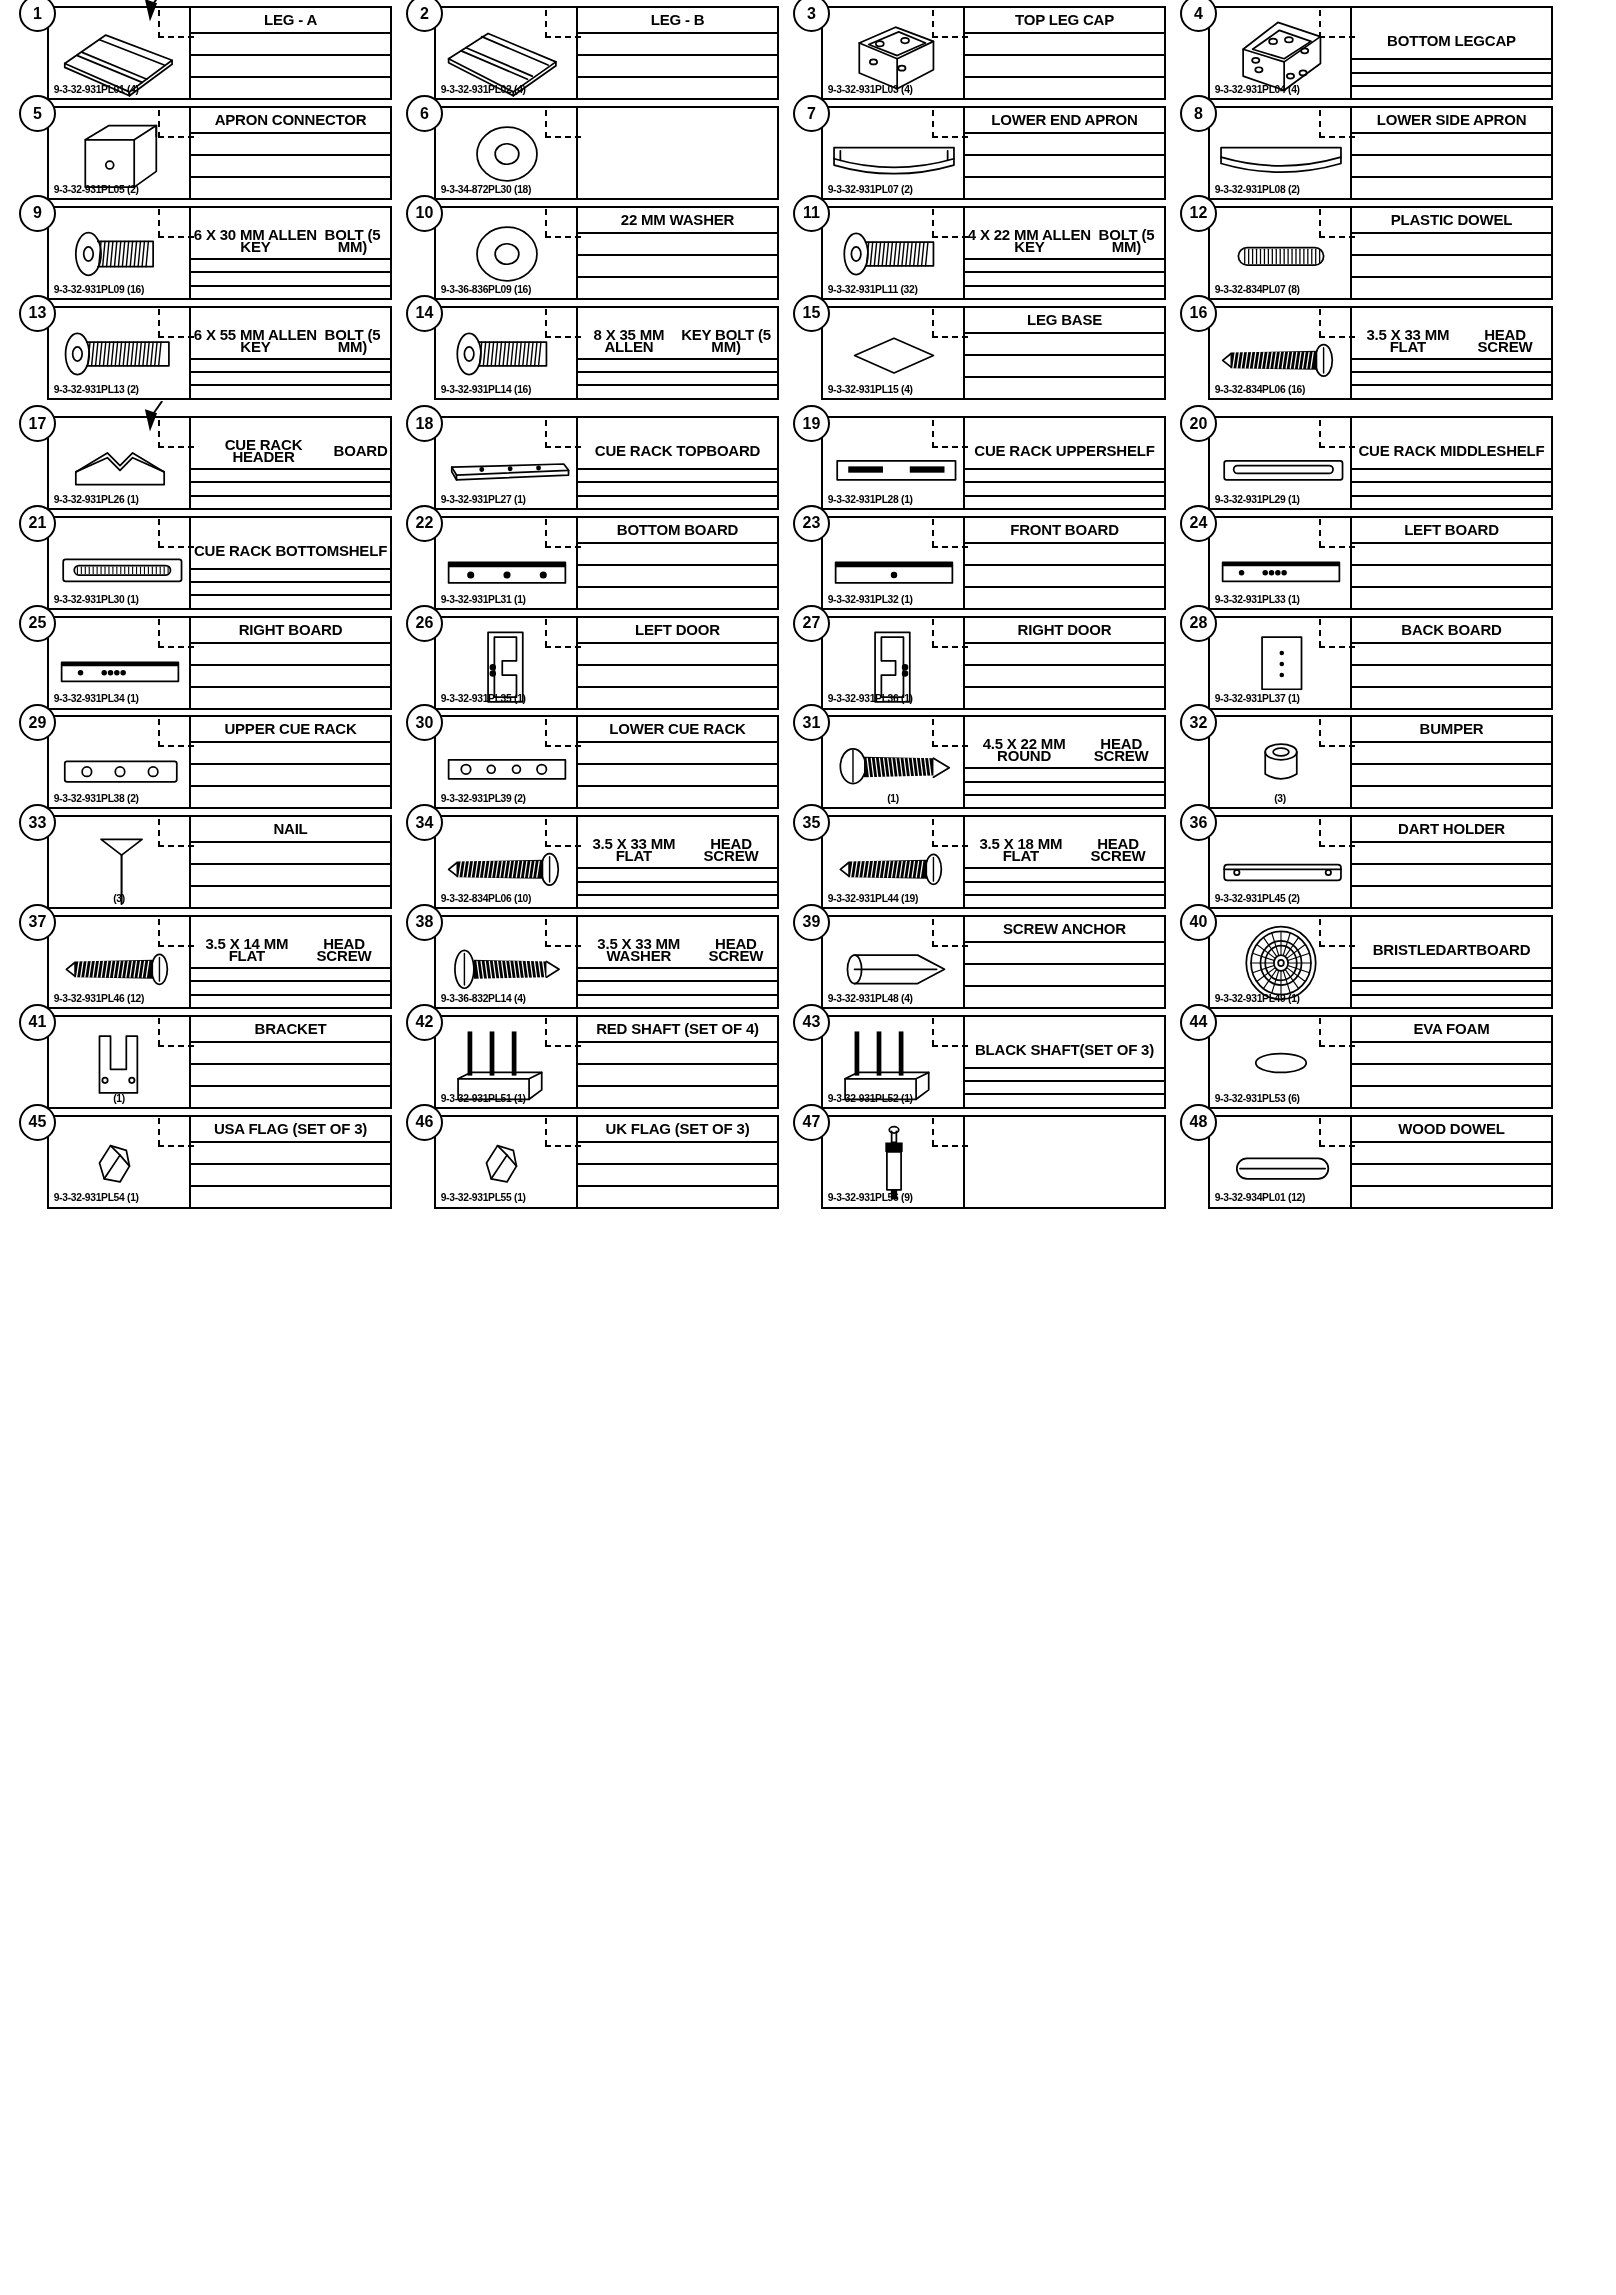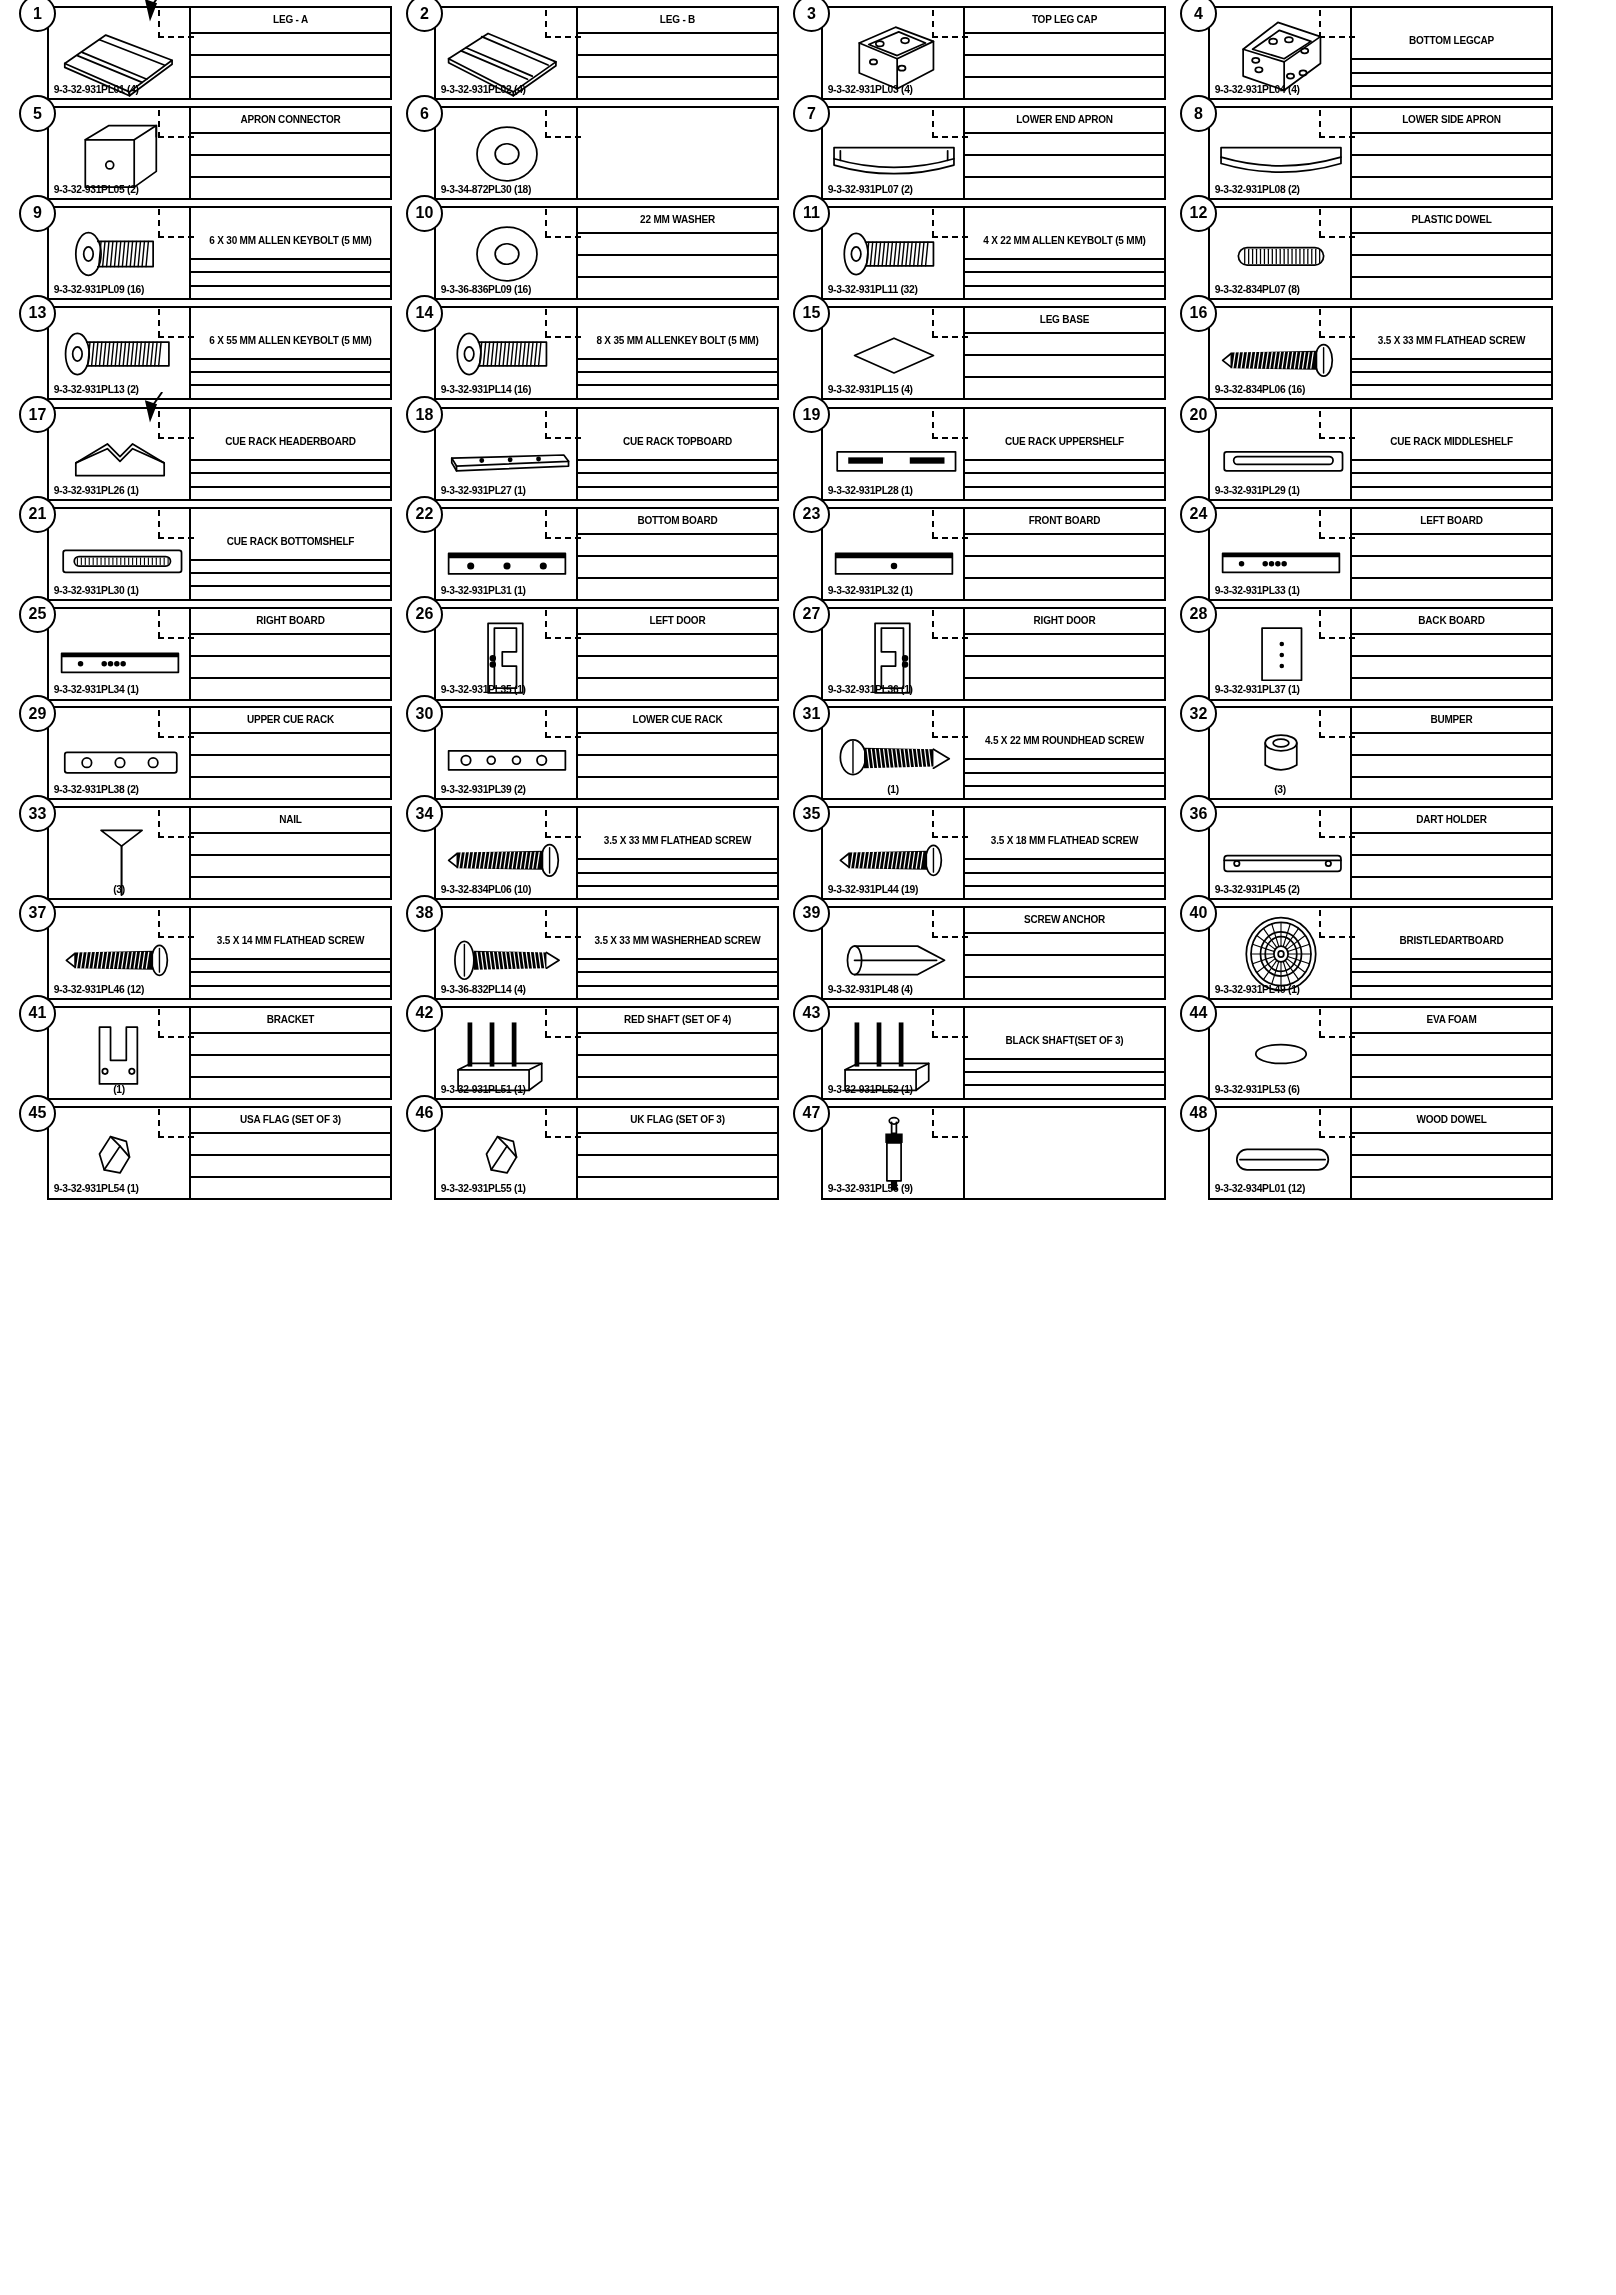--- a/index.html
+++ b/index.html
@@ -64,21 +64,21 @@
     flex:1;
     box-sizing:border-box;
     display:flex;
     flex-direction:column;
   }
   .title{
     height:26px;
     border-bottom:2.4px solid #000;
     display:flex;align-items:center;justify-content:center;
     text-align:center;
-    font-size:10px;
+    font-size:15px;
     font-weight:700;
     letter-spacing:-0.2px;
     line-height:12px;
     padding:0 2.4px;
     box-sizing:border-box;
   }
   .title.two{height:36px;margin-top:16px;}
   .blank{flex:1;border-bottom:2.4px solid #000;box-sizing:border-box;}
   .blank:last-child{border-bottom:none;}
 
@@ -728,21 +728,21 @@
               <br>
               <span>HEAD SCREW</span>
             </div>
             <div class="blank"></div>
             <div class="blank"></div>
             <div class="blank"></div>
           </div>
         </div>
       </div>
     </div>
-  <div class="grid block2" id="grid-b" style="top:407px;">
+  <div class="grid block2" id="grid-b" style="top:416px;">
       <div class="cell">
         <div class="idx">17</div>
         <div class="box">
           <div class="imgpane">
             <div class="art">
               <svg viewBox="0 0 180 116" preserveAspectRatio="xMidYMid meet" fill="none" stroke="#000" stroke-width="2.2" stroke-linejoin="round" stroke-linecap="round">
                 <g transform="translate(28,40)">
                   <path d="M6 44 L6 28 L46 4 L62 20 L78 4 L118 28 L118 44 Z"></path>
                   <path d="M6 28 L46 10 L62 26 L78 10 L118 28"></path>
                 </g>

